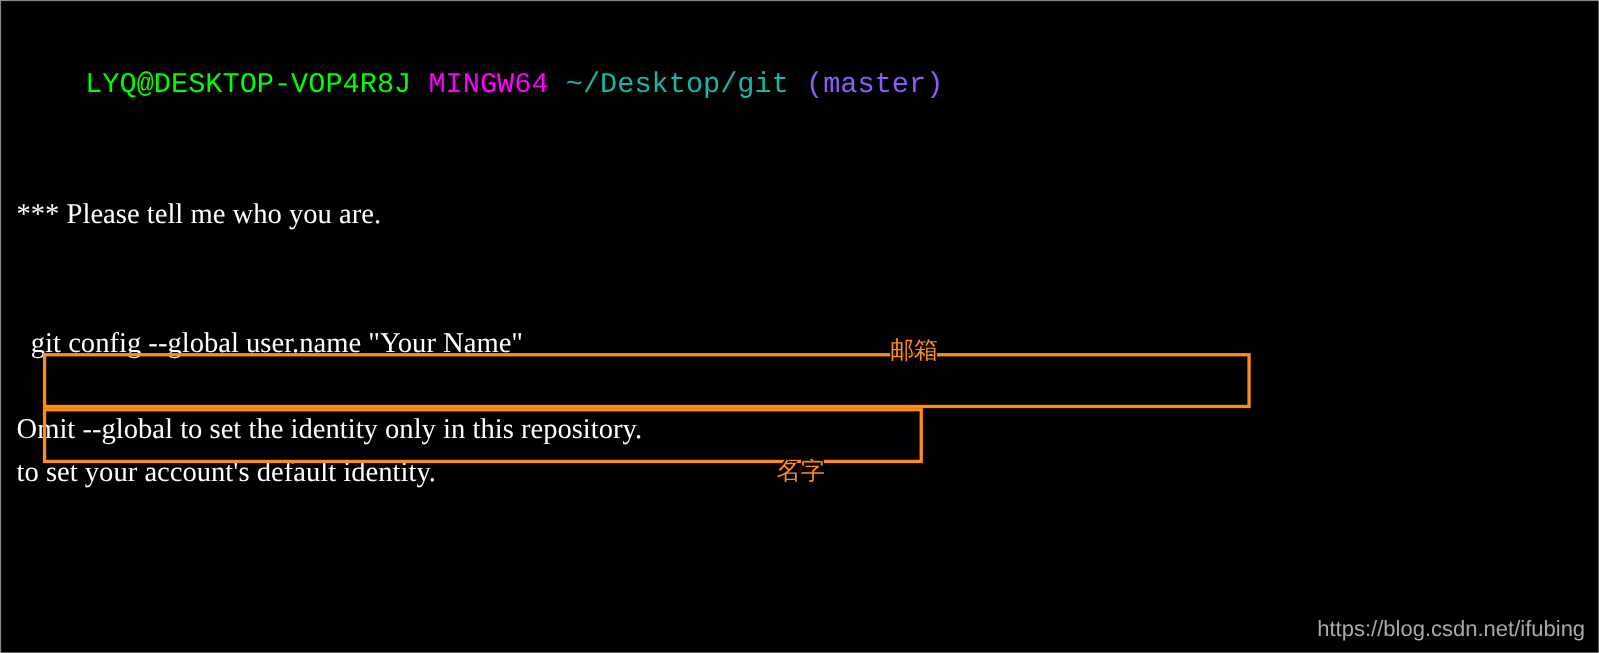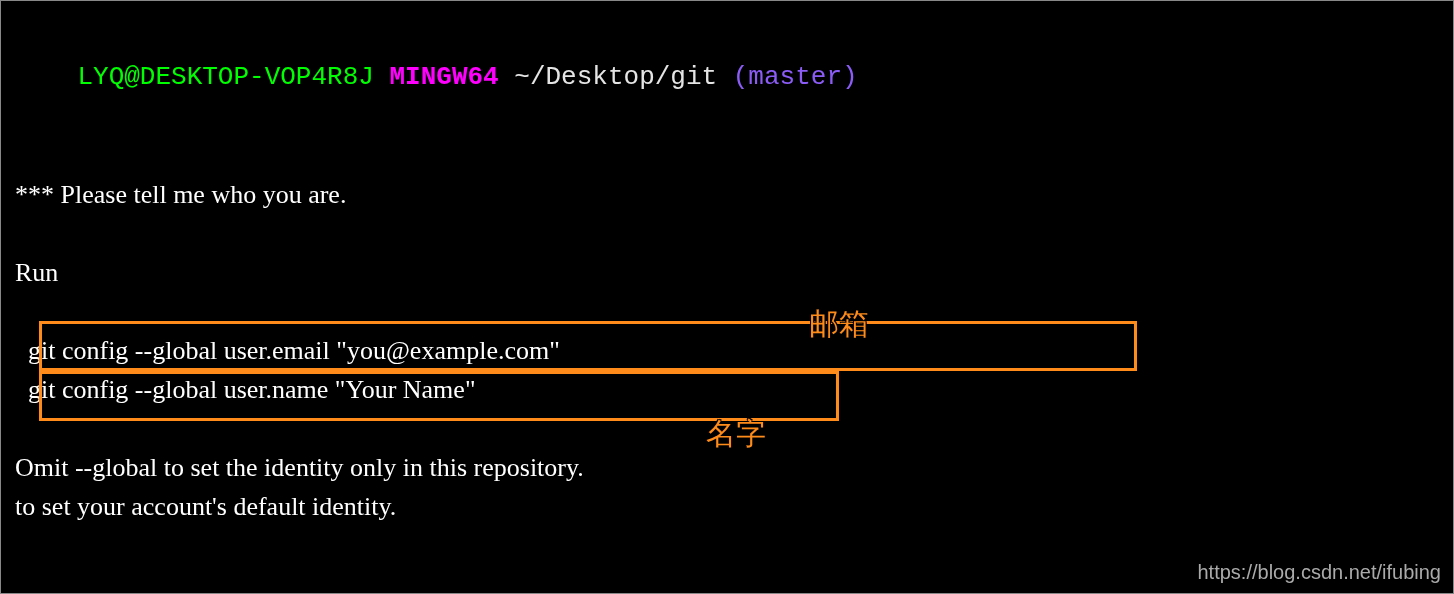--- a/index.html
+++ b/index.html
@@ -25,24 +25,23 @@
     }
     .prompt-line {
       white-space: pre;
     }
     .user-host {
       color: #00ff00;
       text-align: right;
     }
     .mingw {
       color: #ff00ff;
-      font-weight: bold;
     }
     .path {
-      color: #e5e5e5;
+      color: #14b8a6;
       margin-top: 16px;
     }
     .branch {
       color: #8b5cf6;
     }
     .command-line {
       color: #fff;
       white-space: pre;
     }
     .output {
@@ -66,21 +65,21 @@
     }
     .box-name {
       left: 38px;
       top: 370px;
       width: 800px;
       height: 50px;
     }
     .annotation {
       position: absolute;
       color: #ff8c1a;
-      font-size: 30px;
+      font-size: 22px;
       font-family: 'SimHei', 'Microsoft YaHei', sans-serif;
       z-index: 3;
       text-shadow: -1px -1px 0 #000, 1px -1px 0 #000, -1px 1px 0 #000, 1px 1px 0 #000;
     }
     .annotation-email {
       left: 808px;
       top: 300px;
     }
     .annotation-name {
       left: 690px;
@@ -100,23 +99,21 @@
 </head>
 <body>
 
 <div class="terminal">
   <div class="prompt-line">
     <span class="user-host">LYQ@DESKTOP-VOP4R8J</span> <span class="mingw">MINGW64</span> <span class="path">~/Desktop/git</span> <span class="branch">(master)</span>
   </div>
   <div class="blank-line"></div>
   <div class="output">*** Please tell me who you are.</div>
   <div class="blank-line"></div>
-  <div class="output">Run</div>
   <div class="blank-line"></div>
-  <div class="output">  git config --global user.email "you@example.com"</div>
   <div class="output">  git config --global user.name "Your Name"</div>
   <div class="blank-line"></div>
   <div class="output">Omit --global to set the identity only in this repository.</div>
   <div class="output">to set your account's default identity.</div>
 </div>
 
 <div class="highlight-box box-email"></div>
 <div class="highlight-box box-name"></div>
 
 <div class="annotation annotation-email">邮箱</div>

